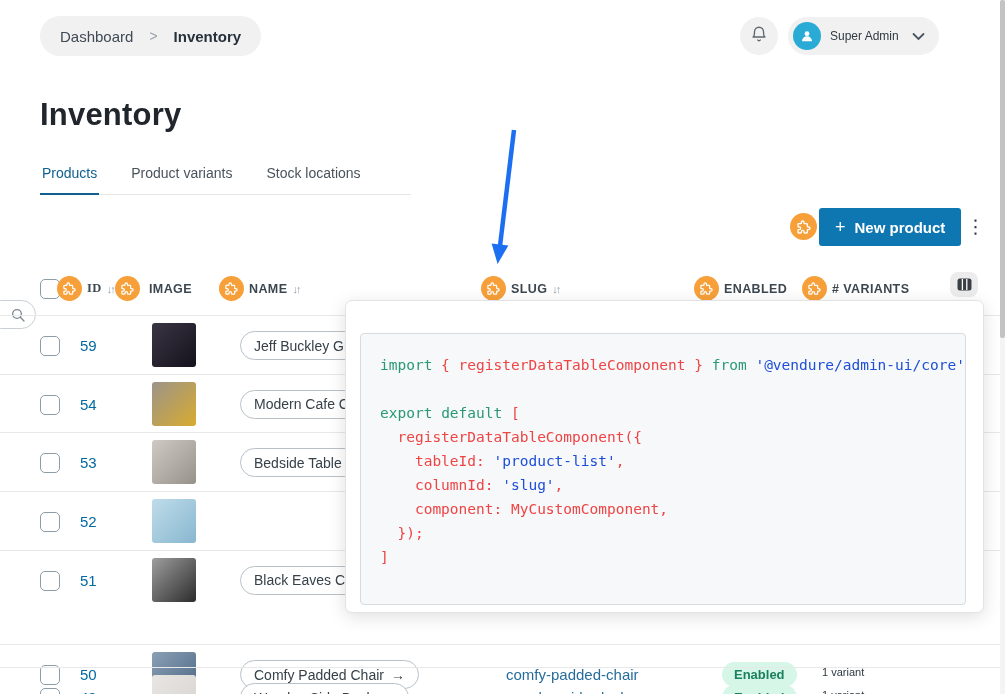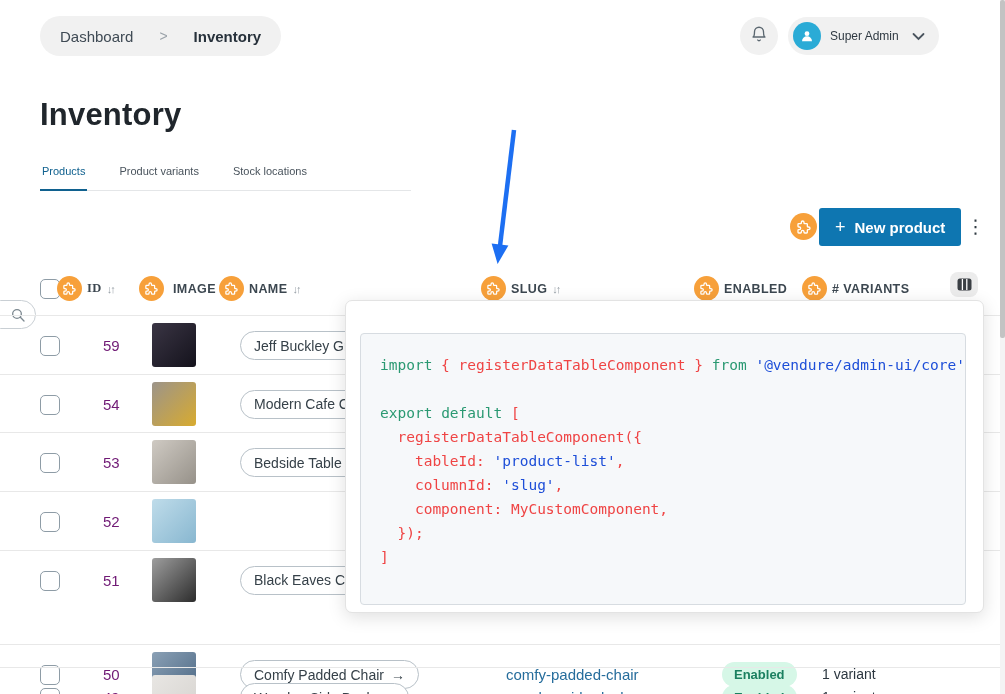--- a/index.html
+++ b/index.html
@@ -2,37 +2,37 @@
 <html><head>
 <meta charset="utf-8">
 <style>
   html,body{margin:0;padding:0;background:#fff;}
   .app{position:relative;width:1005px;height:694px;background:#fff;overflow:hidden;
        font-family:"Liberation Sans",sans-serif;color:#2b3540;}
   .abs{position:absolute;}
 
   
   .breadcrumb{left:40px;top:16px;height:40px;background:#f1f1f1;border-radius:20px;
-    display:flex;align-items:center;padding:0 20px;gap:26px;font-size:15px;}
+    display:flex;align-items:center;padding:0 20px;gap:16px;font-size:15px;}
   .breadcrumb .bc-link{color:#3f4a54;}
   .breadcrumb .bc-current{color:#27313b;font-weight:600;}
   .breadcrumb .bc-sep{color:#9aa2a9;font-size:14px;}
   .bell-btn{left:740px;top:17px;width:38px;height:38px;border-radius:50%;background:#f1f1f1;
     display:flex;align-items:center;justify-content:center;}
   .user-pill{left:788px;top:17px;height:38px;background:#f1f1f1;border-radius:19px;
     display:flex;align-items:center;gap:9px;padding:0 14px 0 5px;}
   .avatar{width:28px;height:28px;border-radius:50%;background:#2aabd6;display:flex;
     align-items:center;justify-content:center;}
   .user-name{font-size:12px;color:#2f3942;}
   .chev{margin-left:4px;}
 
   
   .page-title{left:40px;top:97px;font-size:31px;font-weight:700;color:#20262c;letter-spacing:.2px;}
   .tabs{left:40px;top:165px;width:371px;display:flex;gap:30px;border-bottom:1px solid #e4e6e8;}
-  .tab{font-size:11px;color:#49535c;padding:0 2px 12px 2px;cursor:pointer;}
+  .tab{font-size:14px;color:#49535c;padding:0 2px 12px 2px;cursor:pointer;}
   .tab.active{color:#10618f;border-bottom:2px solid #10618f;margin-bottom:-1px;font-weight:500;}
 
   
   .ext-badge{border-radius:50%;background:#f7a03a;display:flex;align-items:center;justify-content:center;}
   .toolbar-badge{left:790px;top:213px;width:27px;height:27px;}
   .new-product-btn{left:819px;top:208px;height:38px;background:#0e76b1;border-radius:3px;
     color:#fff;font-size:15px;font-weight:600;display:flex;align-items:center;gap:9px;
     padding:0 16px;border:none;}
   .new-product-btn .plus{font-size:18px;font-weight:400;}
   .kebab{left:966px;top:214px;font-size:19px;color:#2f3a42;letter-spacing:0;line-height:26px;}
@@ -46,30 +46,30 @@
   .header-cb{left:40px;top:279px;}
   .col-toggle{left:950px;top:272px;width:28px;height:25px;border-radius:8px;background:#ececec;
     display:flex;align-items:center;justify-content:center;}
   .search-pill{left:-14px;top:300px;width:50px;height:29px;border:1px solid #c9cfd4;
     border-radius:15px;background:#fff;display:flex;align-items:center;justify-content:flex-end;
     padding-right:9px;box-sizing:border-box;}
 
   
   .row{left:0;width:1005px;height:59px;border-top:1px solid #e8e8e8;}
   .row .cb{position:absolute;left:40px;top:20px;}
-  .cell-id{position:absolute;left:80px;top:21px;font-size:15px;color:#701a75;margin-left:23px;}
+  .cell-id{position:absolute;left:80px;top:21px;font-size:15px;color:#0369a1;}
   .thumb{position:absolute;left:152px;top:7px;width:44px;height:44px;border-radius:3px;}
   .name-pill{position:absolute;left:240px;top:15px;height:29px;border:1px solid #b8c1c8;
     border-radius:15px;display:inline-flex;align-items:center;gap:7px;padding:0 13px;
     font-size:14px;color:#364149;background:#fff;white-space:nowrap;box-sizing:border-box;}
   .cell-slug{position:absolute;left:506px;top:21px;font-size:15px;color:#266d9c;}
   .enabled-badge{position:absolute;left:722px;top:17px;height:25px;border-radius:13px;
     background:#d6f7e7;color:#1b8060;font-size:13px;font-weight:600;display:inline-flex;
     align-items:center;padding:0 12px;}
-  .cell-variants{position:absolute;left:822px;top:21px;font-size:14px;color:#2c3740;}
+  .cell-variants{position:absolute;left:822px;top:21px;font-size:11px;color:#2c3740;}
 
   
   .popup{left:345px;top:300px;width:637px;height:311px;background:#fff;border:1px solid #e3e3e3;
     border-radius:7px;box-shadow:0 4px 18px rgba(0,0,0,.13);z-index:5;}
   .codeblock{position:absolute;left:14px;top:32px;width:606px;height:272px;background:#f6f8fa;
     border:1px solid #d7dce1;border-radius:4px;box-sizing:border-box;padding:19px 0 0 19px;
     font-family:"DejaVu Sans Mono",monospace;font-size:14.5px;line-height:24px;overflow:hidden;}
   .code-line{white-space:pre;color:#3b4049;}
   .tok-k{color:#2a9972;}
   .tok-s{color:#1d4ed8;}
@@ -139,21 +139,21 @@
   <div id="header-cells">
       <div class="abs hcell" style="left: 57px; font-family: Liberation Serif, serif;">
         <span class="ext-badge hbadge">
           <svg width="15" height="15" viewBox="0 0 24 24" fill="none" stroke="#fff" stroke-width="2" stroke-linecap="round" stroke-linejoin="round">
             <path d="M4 7h3a1 1 0 0 0 1-1V5a2 2 0 0 1 4 0v1a1 1 0 0 0 1 1h3a1 1 0 0 1 1 1v3a1 1 0 0 0 1 1h1a2 2 0 0 1 0 4h-1a1 1 0 0 0-1 1v3a1 1 0 0 1-1 1h-3a1 1 0 0 1-1-1v-1a2 2 0 0 0-4 0v1a1 1 0 0 1-1 1H4a1 1 0 0 1-1-1v-3a1 1 0 0 1 1-1h1a2 2 0 0 0 0-4H4a1 1 0 0 1-1-1V8a1 1 0 0 1 1-1"></path>
           </svg>
         </span>
         <span class="hlabel">ID</span>
         <span class="sort">↓↑</span>
       </div>
-      <div class="abs hcell" style="left: 139px; gap: 9px;">
+      <div class="abs hcell" style="left: 115px; gap: 9px;">
         <span class="ext-badge hbadge">
           <svg width="15" height="15" viewBox="0 0 24 24" fill="none" stroke="#fff" stroke-width="2" stroke-linecap="round" stroke-linejoin="round">
             <path d="M4 7h3a1 1 0 0 0 1-1V5a2 2 0 0 1 4 0v1a1 1 0 0 0 1 1h3a1 1 0 0 1 1 1v3a1 1 0 0 0 1 1h1a2 2 0 0 1 0 4h-1a1 1 0 0 0-1 1v3a1 1 0 0 1-1 1h-3a1 1 0 0 1-1-1v-1a2 2 0 0 0-4 0v1a1 1 0 0 1-1 1H4a1 1 0 0 1-1-1v-3a1 1 0 0 1 1-1h1a2 2 0 0 0 0-4H4a1 1 0 0 1-1-1V8a1 1 0 0 1 1-1"></path>
           </svg>
         </span>
         <span class="hlabel">IMAGE</span>
       </div>
       <div class="abs hcell" style="left: 219px;">
         <span class="ext-badge hbadge">
           <svg width="15" height="15" viewBox="0 0 24 24" fill="none" stroke="#fff" stroke-width="2" stroke-linecap="round" stroke-linejoin="round">

